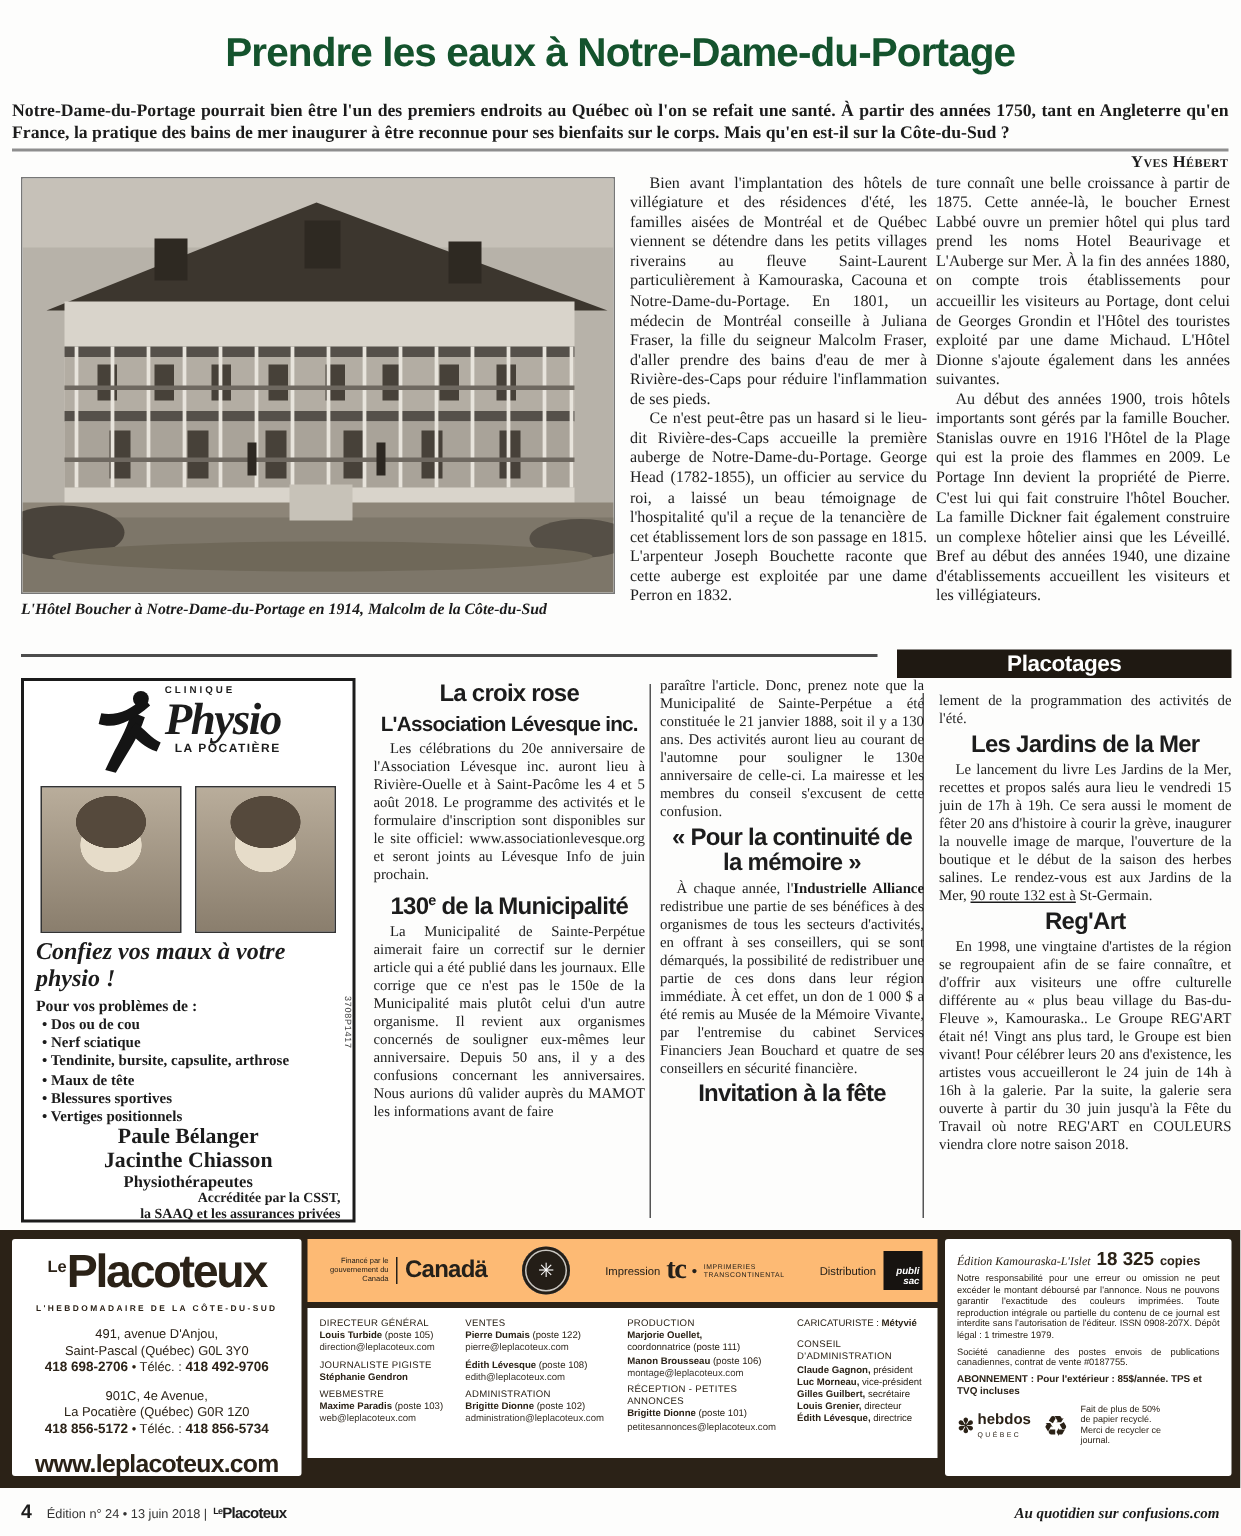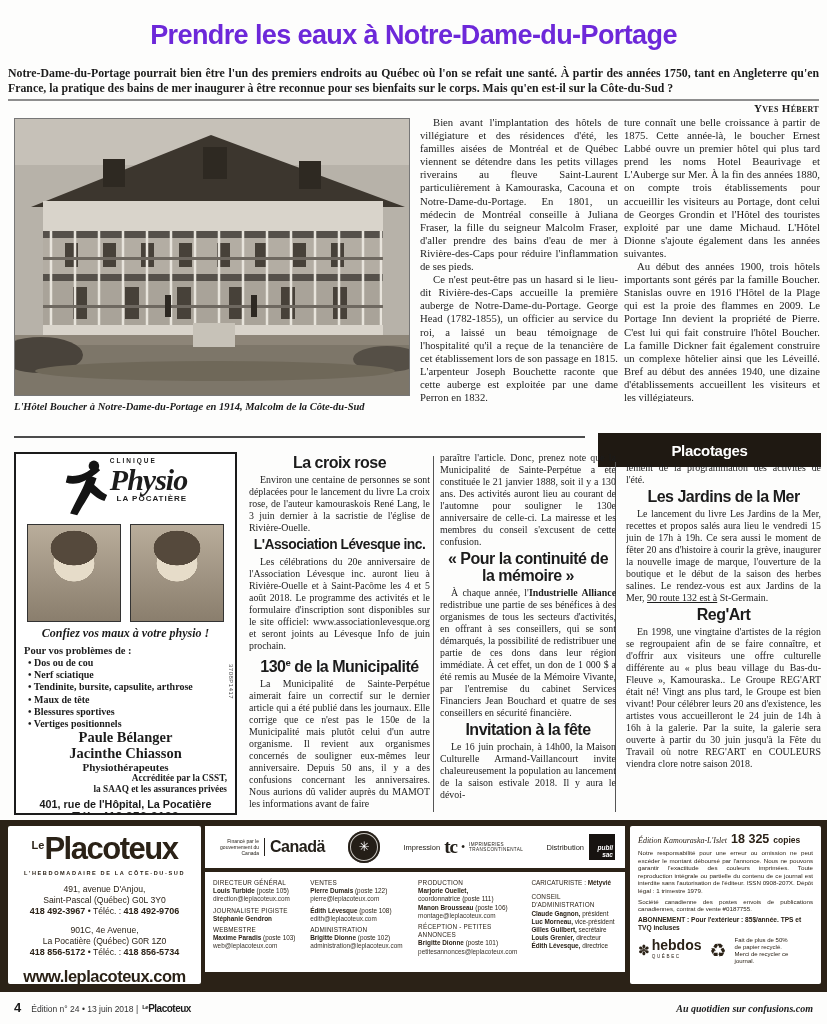--- a/index.html
+++ b/index.html
@@ -1,36 +1,36 @@
 <!DOCTYPE html>
 <html lang="fr"><head>
 <meta charset="utf-8">
 <style>
   html,body{margin:0;padding:0;}
   body{width:827px;height:1024px;background:#fdfdfc;position:relative;overflow:hidden;
        font-family:"Liberation Serif",serif;color:#1c1c1c;}
   .abs{position:absolute;}
   
   .title{top:20px;left:0;width:827px;text-align:center;font-family:"Liberation Sans",sans-serif;
-         font-weight:700;font-size:27px;letter-spacing:-0.6px;color:#6d28d9;}
+         font-weight:700;font-size:27px;letter-spacing:-0.6px;color:#14532d;}
   .lead{top:66px;left:8px;width:811px;font-weight:700;font-size:11.8px;line-height:15px;text-align:justify;}
   .ruleA{top:99px;left:8px;width:811px;border-top:2.5px solid #8e8e8e;}
   .byline{top:102px;left:8px;width:811px;text-align:right;font-weight:700;font-size:11px;
           font-variant:small-caps;letter-spacing:.3px;}
   
   .photo{top:118px;left:14px;width:396px;height:278px;border:1px solid #777;box-sizing:border-box;}
   .caption{top:401px;left:14px;width:400px;font-style:italic;font-weight:700;font-size:10.5px;}
   .artcol{top:116px;height:286px;font-size:10.7px;line-height:13.1px;text-align:justify;overflow:hidden;}
   .artcol p{margin:0;text-indent:13px;}
   .artcol p.noind{text-indent:0;}
   .c1{left:420px;width:198px;}
   .c2{left:624px;width:196px;}
   
   .divB{top:436px;left:14px;width:571px;border-top:2.5px solid #4c4c4c;}
-  .banner{top:433px;left:598px;width:223px;height:34px;background:#1f1912;color:#fff;
+  .banner{top:433px;left:598px;width:223px;height:19px;background:#1f1912;color:#fff;
           font-family:"Liberation Sans",sans-serif;font-weight:700;font-size:15px;
           display:flex;align-items:center;justify-content:center;letter-spacing:-0.3px;}
   
   .brief{top:452px;height:362px;overflow:hidden;font-size:9.9px;line-height:12px;text-align:justify;}
   .brief p{margin:0 0 1px 0;text-indent:11px;}
   .brief p.noind{text-indent:0;}
   .bh{font-family:"Liberation Sans",sans-serif;font-weight:700;font-size:16px;letter-spacing:-0.5px;
       text-align:center;margin:2px 0 3px 0;line-height:17px;text-indent:0;}
   .bh.sm{font-size:13.8px;}
   .bh sup{font-size:60%;}
@@ -48,21 +48,21 @@
   .adlogo .txt{margin-left:2px;line-height:1;}
   .clin{font-family:"Liberation Sans",sans-serif;font-weight:700;font-size:6.5px;letter-spacing:2px;}
   .physio{font-style:italic;font-weight:700;font-size:30px;letter-spacing:-1px;}
   .place{font-family:"Liberation Sans",sans-serif;font-weight:700;font-size:8px;letter-spacing:1px;text-align:right;}
   .pics{display:flex;justify-content:center;gap:9px;margin-top:2px;}
   .pic{width:92px;height:96px;border:1px solid #333;
        background:
         radial-gradient(42% 30% at 50% 24%,#55493c 0 60%,rgba(0,0,0,0) 61%),
         radial-gradient(40% 34% at 50% 40%,#e6dcc9 0 55%,rgba(0,0,0,0) 56%),
         linear-gradient(#b9ad9b,#8a7e6d);}
-  .slogan{font-style:italic;font-weight:700;font-size:12px;text-align:center;margin-top:4px;}
+  .slogan{font-style:italic;font-weight:700;font-size:16px;text-align:left;margin-top:4px;}
   .plabel{font-weight:700;font-size:10.5px;margin-top:4px;}
   .plist{margin:1px 0 0 4px;padding:0;list-style:none;font-weight:700;font-size:10px;line-height:12.2px;}
   .plist li::before{content:"• ";}
   .adname{font-weight:700;font-size:14.5px;text-align:center;line-height:15.5px;}
   .adprof{font-weight:700;font-size:11px;text-align:center;line-height:12px;}
   .adacc{font-weight:700;font-size:9.3px;text-align:right;line-height:10.5px;}
   .adaddr{font-family:"Liberation Sans",sans-serif;font-weight:700;font-size:10.8px;text-align:center;margin-top:4px;}
   .adtel{font-family:"Liberation Sans",sans-serif;font-weight:700;font-size:12.5px;text-align:center;}
   .adcode{right:1px;top:210px;writing-mode:vertical-rl;font-family:"Liberation Sans",sans-serif;
           font-size:6px;color:#444;letter-spacing:.5px;}
@@ -70,21 +70,21 @@
   .footer{left:0;top:820px;width:827px;height:172px;background:#2b2217;}
   .fbox{position:absolute;background:#fff;border-radius:2px;}
   .fleft{left:8px;top:6px;width:193px;height:158px;text-align:center;color:#2b2217;padding-top:4px;box-sizing:border-box;}
   .brand{line-height:30px;}
   .brand .le{font-family:"Liberation Sans",sans-serif;font-size:11px;font-weight:700;vertical-align:10px;}
   .brand .nm{font-family:"Liberation Sans",sans-serif;font-weight:700;font-size:31px;letter-spacing:-1.5px;}
   .tagline{font-family:"Liberation Sans",sans-serif;font-size:5.6px;letter-spacing:1.6px;font-weight:700;margin-top:1px;}
   .faddr{font-family:"Liberation Sans",sans-serif;font-size:8.6px;line-height:11px;margin-top:8px;}
   .faddr b{font-size:9px;}
   .fsite{font-family:"Liberation Sans",sans-serif;font-weight:700;font-size:16.5px;margin-top:9px;letter-spacing:-0.5px;}
-  .band{left:205px;top:6px;width:420px;height:42px;background:#ffffff;display:flex;align-items:center;
+  .band{left:205px;top:6px;width:420px;height:42px;background:#fdba74;display:flex;align-items:center;
         justify-content:space-between;padding:0 10px;box-sizing:border-box;color:#24201a;}
   .gov{display:flex;align-items:center;gap:5px;}
   .govtxt{font-family:"Liberation Sans",sans-serif;font-size:5px;width:44px;line-height:6px;text-align:right;}
   .govbar{width:1px;height:18px;background:#24201a;}
   .canada{font-family:"Liberation Sans",sans-serif;font-weight:700;font-size:16px;letter-spacing:-0.5px;}
   .seal{width:32px;height:32px;border-radius:50%;background:#241e17;color:#fff;display:flex;
         align-items:center;justify-content:center;font-size:13px;box-shadow:inset 0 0 0 2px #241e17, inset 0 0 0 3px #c9c6c1;}
   .impr{display:flex;align-items:center;gap:4px;}
   .imprlab,.distlab{font-family:"Liberation Sans",sans-serif;font-size:7.5px;}
   .tc{font-family:"Liberation Serif",serif;font-weight:700;font-size:19px;letter-spacing:-1px;}
@@ -109,21 +109,21 @@
   .edhead{display:flex;align-items:baseline;gap:4px;border-bottom:0;}
   .edlab{font-style:italic;font-size:8px;}
   .edcop{font-family:"Liberation Sans",sans-serif;font-weight:700;font-size:12.5px;}
   .edword{font-family:"Liberation Sans",sans-serif;font-weight:700;font-size:8.5px;}
   .legal{font-family:"Liberation Sans",sans-serif;font-size:6.2px;line-height:7.6px;text-align:justify;margin-top:3px;}
   .abn{font-family:"Liberation Sans",sans-serif;font-weight:700;font-size:6.6px;line-height:8px;margin-top:3px;}
   .logorow{display:flex;align-items:center;gap:8px;margin-top:5px;}
   .hebd{display:flex;align-items:center;gap:2px;}
   .hebdflower{font-size:14px;}
   .hebdtxt{line-height:7px;}
-  .hebdname{font-family:"Liberation Sans",sans-serif;font-weight:700;font-size:14px;}
+  .hebdname{font-family:"Liberation Sans",sans-serif;font-weight:700;font-size:10px;}
   .hebdqc{font-family:"Liberation Sans",sans-serif;font-size:4.6px;letter-spacing:1.6px;}
   .recy{font-size:19px;}
   .recytxt{font-family:"Liberation Sans",sans-serif;font-size:6px;line-height:7px;width:58px;}
   
   .pagebar{top:1000px;left:14px;width:799px;display:flex;align-items:baseline;}
   .pnum{font-family:"Liberation Sans",sans-serif;font-weight:700;font-size:13px;}
   .pedit{font-family:"Liberation Sans",sans-serif;font-size:8.5px;margin-left:10px;color:#333;}
   .pbrand{font-family:"Liberation Sans",sans-serif;font-weight:700;font-size:10px;margin-left:4px;letter-spacing:-0.5px;}
   .pbrand .le{font-size:6px;vertical-align:3px;}
   .pright{margin-left:auto;font-style:italic;font-weight:700;font-size:10px;}
@@ -232,52 +232,50 @@
   <div class="adprof">Physiothérapeutes</div>
   <div class="adacc">Accréditée par la CSST,</div>
   <div class="adacc">la SAAQ et les assurances privées</div>
   <div class="adaddr">401, rue de l'Hôpital, La Pocatière</div>
   <div class="adtel"><span>Tél.: </span><span>418 856-2122</span></div>
   <div class="abs adcode">3708P1417</div>
 </div>
 
 <div class="abs brief b1">
   <div class="bh">La croix rose</div>
-  <p>Environ une centaine de personnes se sont déplacées pour le lancement du livre La croix rose, de l'auteur kamouraskois René Lang, le 3 juin dernier à la sacristie de l'église de Rivière-Ouelle.</p>
   <div class="bh sm">L'Association Lévesque inc.</div>
   <p>Les célébrations du 20e anniversaire de l'Association Lévesque inc. auront lieu à Rivière-Ouelle et à Saint-Pacôme les 4 et 5 août 2018. Le programme des activités et le formulaire d'inscription sont disponibles sur le site officiel: www.associationlevesque.org et seront joints au Lévesque Info de juin prochain.</p>
   <div class="bh"><span>130</span><sup>e</sup><span> de la Municipalité</span></div>
   <p>La Municipalité de Sainte-Perpétue aimerait faire un correctif sur le dernier article qui a été publié dans les journaux. Elle corrige que ce n'est pas le 150e de la Municipalité mais plutôt celui d'un autre organisme. Il revient aux organismes concernés de souligner eux-mêmes leur anniversaire. Depuis 50 ans, il y a des confusions concernant les anniversaires. Nous aurions dû valider auprès du MAMOT les informations avant de faire</p>
 </div>
 
 <div class="abs brief b2">
   <p class="noind">paraître l'article. Donc, prenez note que la Municipalité de Sainte-Perpétue a été constituée le 21 janvier 1888, soit il y a 130 ans. Des activités auront lieu au courant de l'automne pour souligner le 130e anniversaire de celle-ci. La mairesse et les membres du conseil s'excusent de cette confusion.</p>
   <div class="bh">« Pour la continuité de la mémoire »</div>
   <p><span>À chaque année, l'</span><b>Industrielle Alliance</b><span> redistribue une partie de ses bénéfices à des organismes de tous les secteurs d'activités, en offrant à ses conseillers, qui se sont démarqués, la possibilité de redistribuer une partie de ces dons dans leur région immédiate. À cet effet, un don de 1 000 $ a été remis au Musée de la Mémoire Vivante, par l'entremise du cabinet Services Financiers Jean Bouchard et quatre de ses conseillers en sécurité financière.</span></p>
   <div class="bh">Invitation à la fête</div>
-  <p>Le 16 juin prochain, à 14h00, la Maison Culturelle Armand-Vaillancourt invite chaleureusement la population au lancement de la saison estivale 2018. Il y aura le dévoi-</p>
 </div>
 
 <div class="abs brief b3">
   <p class="noind">lement de la programmation des activités de l'été.</p>
   <div class="bh">Les Jardins de la Mer</div>
   <p><span>Le lancement du livre Les Jardins de la Mer, recettes et propos salés aura lieu le vendredi 15 juin de 17h à 19h. Ce sera aussi le moment de fêter 20 ans d'histoire à courir la grève, inaugurer la nouvelle image de marque, l'ouverture de la boutique et le début de la saison des herbes salines. Le rendez-vous est aux Jardins de la Mer, </span><span class="uline">90 route 132 est à</span><span> St-Germain.</span></p>
   <div class="bh">Reg'Art</div>
   <p>En 1998, une vingtaine d'artistes de la région se regroupaient afin de se faire connaître, et d'offrir aux visiteurs une offre culturelle différente au « plus beau village du Bas-du-Fleuve », Kamouraska.. Le Groupe REG'ART était né! Vingt ans plus tard, le Groupe est bien vivant! Pour célébrer leurs 20 ans d'existence, les artistes vous accueilleront le 24 juin de 14h à 16h à la galerie. Par la suite, la galerie sera ouverte à partir du 30 juin jusqu'à la Fête du Travail où notre REG'ART en COULEURS viendra clore notre saison 2018.</p>
 </div>
 
 <div class="abs footer">
 
   <div class="fbox fleft">
     <div class="brand"><span class="le">Le</span><span class="nm">Placoteux</span></div>
     <div class="tagline">L'HEBDOMADAIRE DE LA CÔTE-DU-SUD</div>
     <div class="faddr">
       <div>491, avenue D'Anjou,</div>
       <div>Saint-Pascal (Québec) G0L 3Y0</div>
-      <div><b>418 492-3967</b><span> • Téléc. : </span><b>418 492-9706</b></div>
+      <div><b>418 698-2706</b><span> • Téléc. : </span><b>418 492-9706</b></div>
     </div>
     <div class="faddr">
       <div>901C, 4e Avenue,</div>
       <div>La Pocatière (Québec) G0R 1Z0</div>
       <div><b>418 856-5172</b><span> • Téléc. : </span><b>418 856-5734</b></div>
     </div>
     <div class="fsite">www.leplacoteux.com</div>
   </div>
 
   <div class="abs band">

